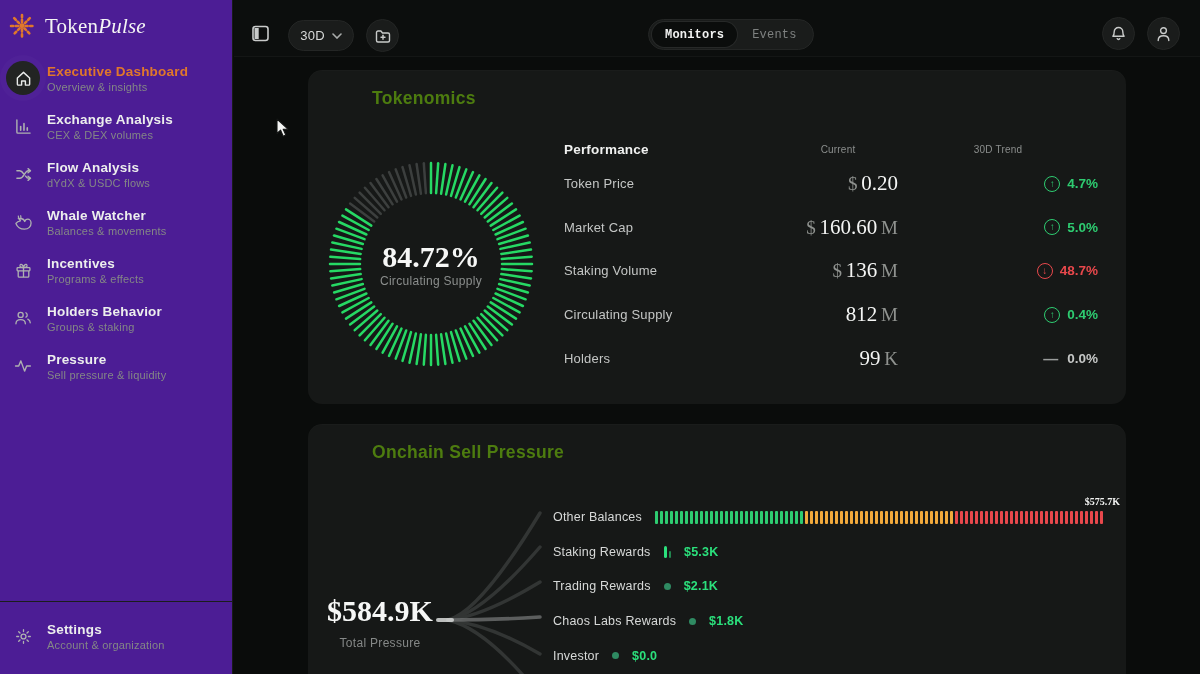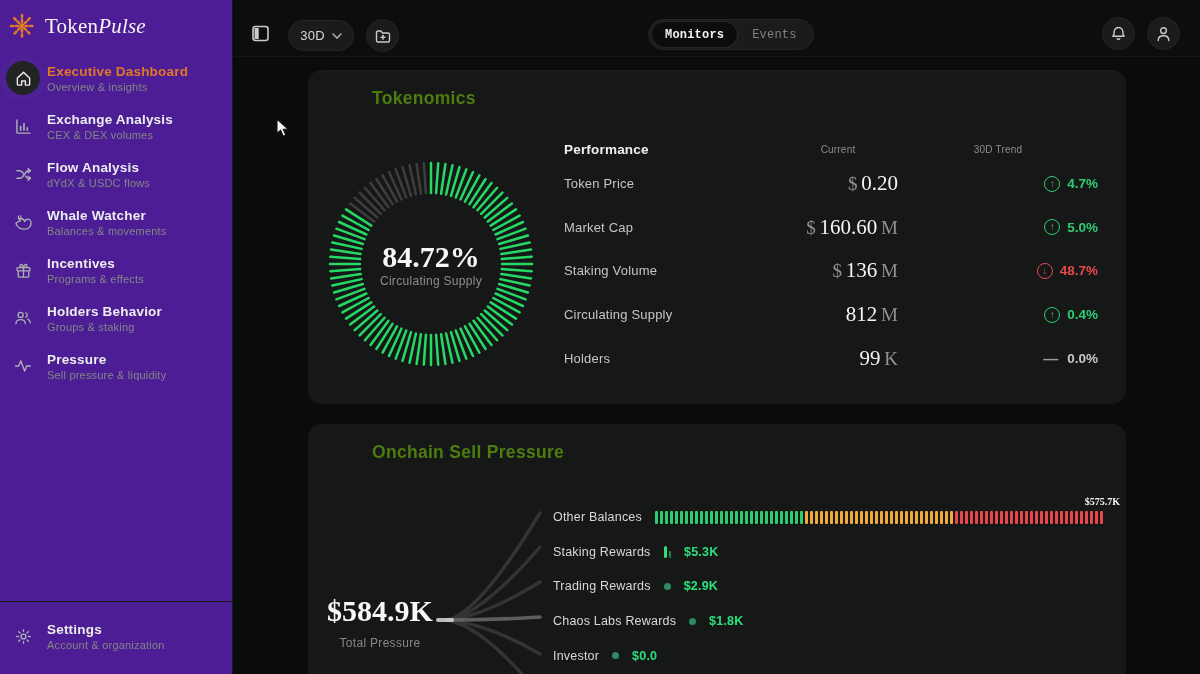--- a/index.html
+++ b/index.html
@@ -541,21 +541,21 @@
           <span class="press-lbl">Staking Rewards</span>
           <span class="press-chip">
             <i style="width:3.5px;height:12px;"></i>
             <i style="width:2.5px;height:7px;opacity:.55;"></i>
           </span>
           <span class="press-val">$5.3K</span>
         </div>
         <div class="press-row">
           <span class="press-lbl">Trading Rewards</span>
           <span class="press-dot"></span>
-          <span class="press-val">$2.9K</span>
+          <span class="press-val">$2.1K</span>
         </div>
         <div class="press-row">
           <span class="press-lbl">Chaos Labs Rewards</span>
           <span class="press-dot"></span>
           <span class="press-val">$1.8K</span>
         </div>
         <div class="press-row">
           <span class="press-lbl">Investor</span>
           <span class="press-dot"></span>
           <span class="press-val">$0.0</span>

